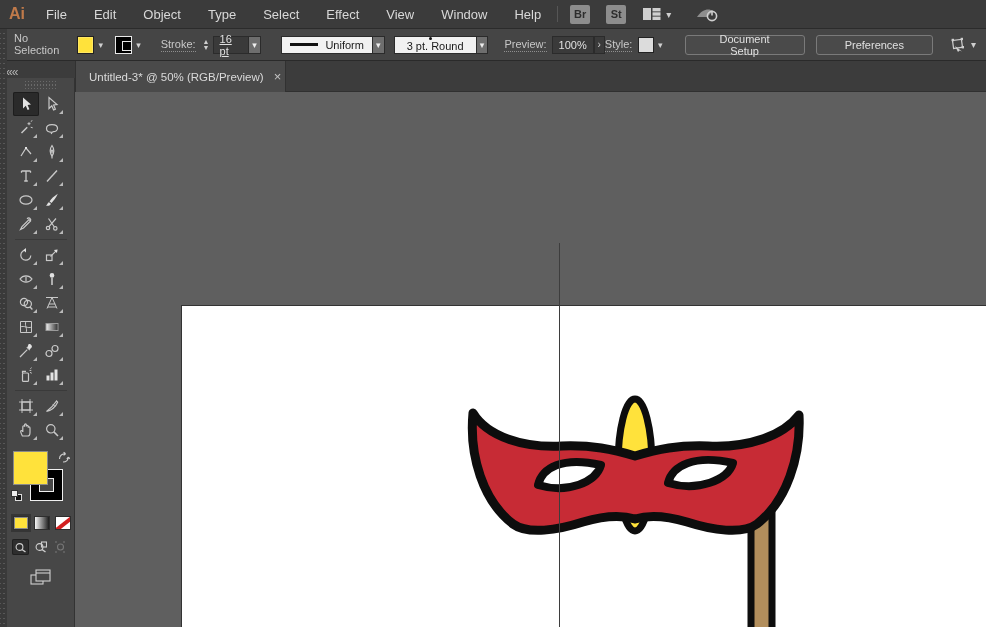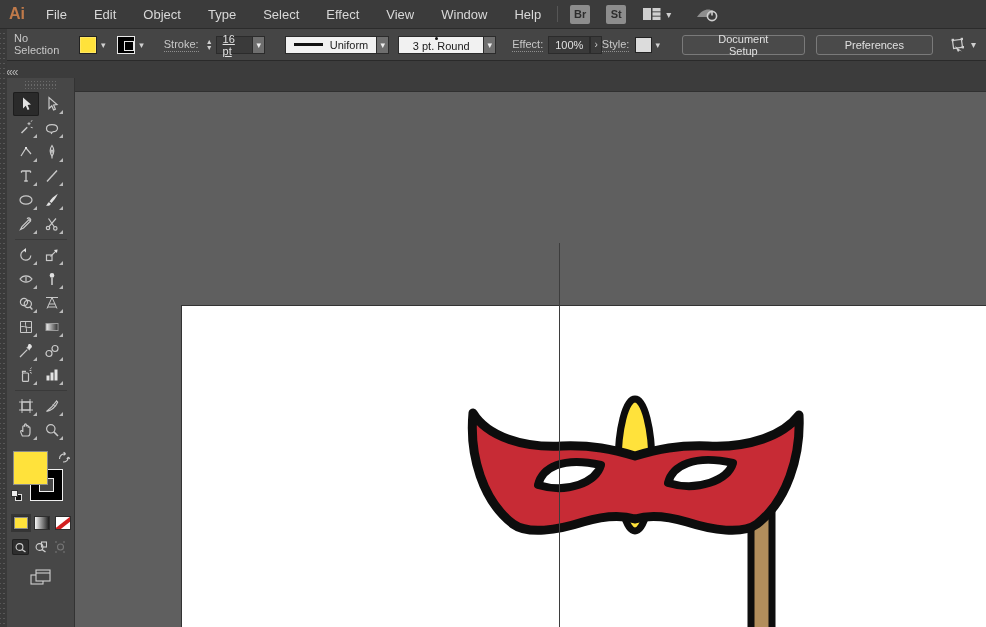--- a/index.html
+++ b/index.html
@@ -209,21 +209,21 @@
   <div class="white-dd" style="margin-left:20px; width:92px;">
     <span class="stroke-line"></span>
     <span>Uniform</span>
   </div>
   <span class="dd-chevbox">▾</span>
   <div class="white-dd" style="margin-left:9px; width:104px;flex-direction:column;">
     <span class="brush-dot"></span>
     <span>3 pt. Round</span>
   </div>
   <span class="dd-chevbox">▾</span>
-  <span class="cb-label" style="margin-left:16px;">Effect:</span>
+  <span class="cb-label" style="margin-left:16px;">Preview:</span>
   <span class="field" style="width:44px; margin-left:5px;">100%</span>
   <span class="arrow-btn">›</span>
   <span class="cb-label" style="text-align:center;">Style:</span>
   <span class="swatch" style="width:20px; height:16px; background:#dcdcdc; margin-left:6px;"></span>
   <span class="mini-chev">▾</span>
   <button class="cb-btn" style="margin-left:22px;">Document Setup</button>
   <button class="cb-btn" style="margin-left:11px;">Preferences</button>
   <div class="appbar-ic" style="margin-left:16px;">
     <svg width="18" height="16" viewBox="0 0 18 16">
       <rect x="4" y="3" width="9" height="8" fill="none" stroke="#cfcfcf" stroke-width="1.2" transform="rotate(-8 8 7)"></rect>
@@ -231,20 +231,24 @@
       <rect x="11.6" y="0.8" width="2.4" height="2.4" fill="#cfcfcf"></rect>
       <rect x="12.6" y="9" width="2.4" height="2.4" fill="#cfcfcf"></rect>
       <path d="M6 9 L9 15 L10.6 13.4 L13 14.6" fill="#cfcfcf"></path>
     </svg>
     <span class="chev">▾</span>
   </div>
 </div>
 
 <div id="tabbar">
   <span id="collapse-dock">««</span>
+  <div id="doc-tab">
+    <span class="title">Untitled-3* @ 50% (RGB/Preview)</span>
+    <span class="close">×</span>
+  </div>
 </div>
 
 <div id="dock-strip"></div>
 <div id="toolbar">
   <div id="toolbar-grip"></div>
   <div id="tools">
       <div class="tool active">
         <svg viewBox="0 0 16 16" fill="none" stroke="#c9c9c9" stroke-width="1.2">
           <path d="M5 1.5 L5 12.5 L7.8 9.8 L9.6 14 L11.4 13.2 L9.6 9 L13 8.6 Z" fill="#e2e2e2" stroke="none"></path>
         </svg>

